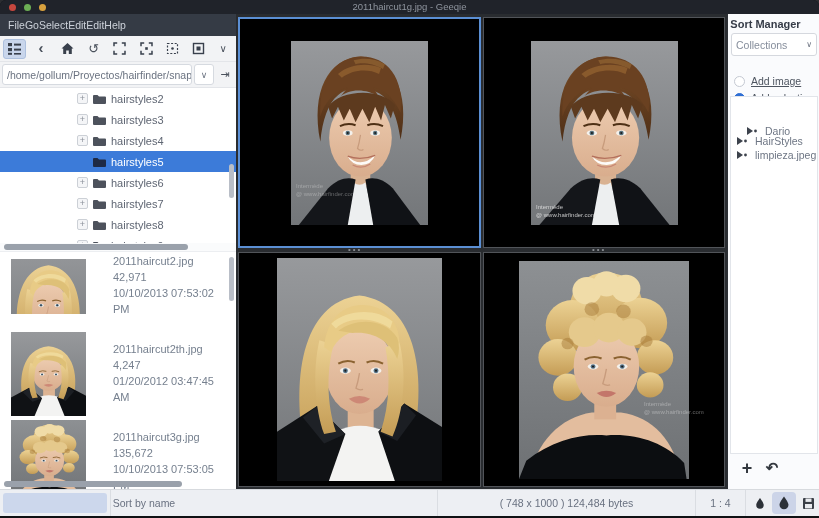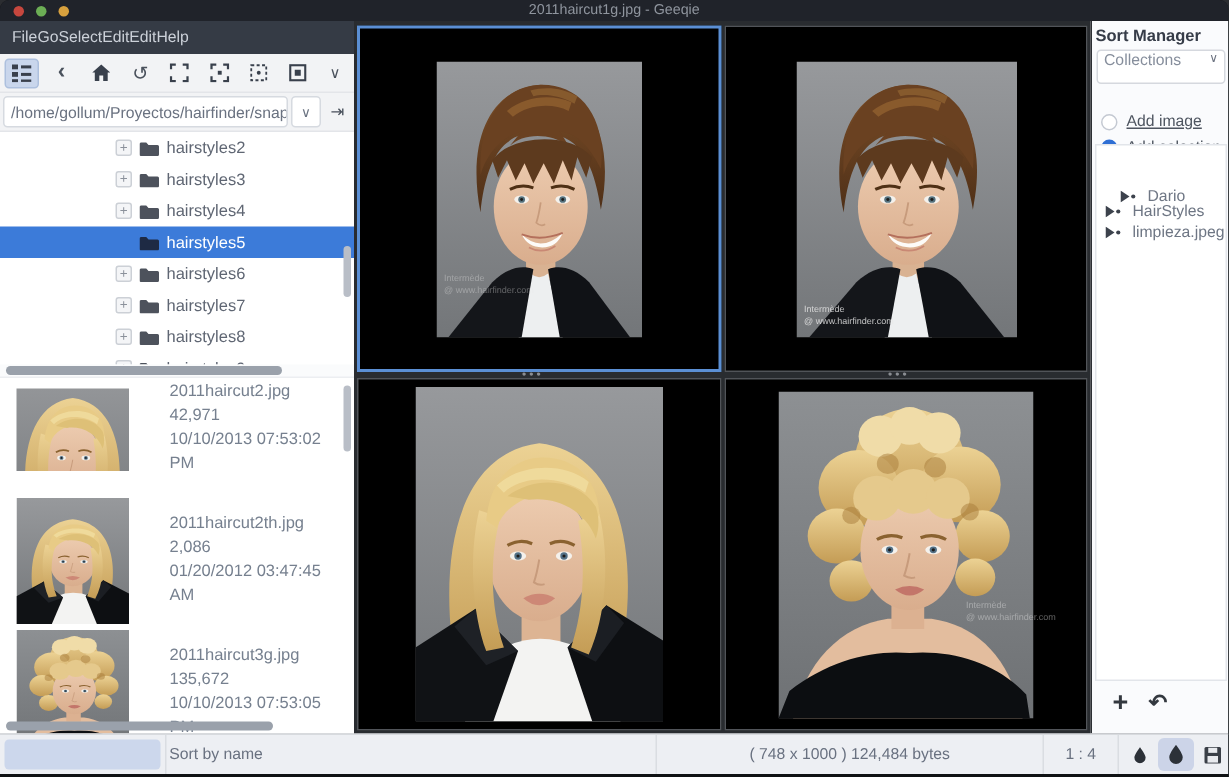--- a/index.html
+++ b/index.html
@@ -54,21 +54,21 @@
   .center{position:absolute;left:236px;top:14px;width:491px;height:475px;background:#292c30;}
   .tile{position:absolute;background:#000;border:1px solid #515459;display:flex;align-items:center;justify-content:center;}
   .tile.selected{border:2px solid #5b8fd4;}
   .tile svg{display:block;}
   .wm{position:absolute;font-size:6px;line-height:1.25;color:#e8e8e8;}
   .dots{position:absolute;color:#8a8d92;font-size:8px;letter-spacing:2px;}
   
   .sidebar{position:absolute;left:727px;top:14px;width:92px;height:475px;background:#fafbfd;border-left:1px solid #2c2f34;}
   .sm-title{position:absolute;left:0;right:16px;top:4px;text-align:center;font-size:11px;font-weight:bold;color:#363c48;}
   .sm-combo{position:absolute;left:3px;top:19px;width:86px;height:23px;background:#fff;border:1px solid #d5d8de;
-      border-radius:3px;display:flex;font-size:10.5px;color:#868e9c;padding:0 4px;justify-content:space-between;}
+      border-radius:3px;display:flex;align-items:center;font-size:10.5px;color:#868e9c;padding:0 4px;justify-content:space-between;}
   .radio-row{position:absolute;left:6px;display:flex;align-items:center;gap:6px;font-size:10.5px;color:#4e5560;}
   .radio{width:11px;height:11px;border-radius:50%;border:1px solid #c4c9d2;background:#fff;flex:none;position:relative;}
   .radio.on{background:#2f6fd4;border-color:#2f6fd4;}
   .radio.on::after{content:"";position:absolute;left:3.5px;top:3.5px;width:4px;height:4px;border-radius:50%;background:#fff;}
   .sm-items{position:absolute;left:2px;top:82px;width:88px;height:358px;background:#fff;border:1px solid #e2e5ea;}
   .sm-item{position:absolute;left:6px;display:flex;align-items:center;gap:7px;font-size:10.5px;color:#6e7684;}
   .sm-item svg{flex:none;}
   .sm-plus{position:absolute;left:8px;top:443px;width:22px;height:22px;font-size:18px;font-weight:bold;color:#33383f;
       display:flex;align-items:center;justify-content:center;}
   .sm-undo{position:absolute;left:33px;top:443px;width:22px;height:22px;font-size:15px;font-weight:bold;color:#33383f;
@@ -380,21 +380,21 @@
         </div>
       </div>
       <div class="fitem">
         <div class="fthumb">
           <svg width="75" height="84" viewBox="0 0 140 190" preserveAspectRatio="none">
               <use href="#p-bob"></use>
             </svg>
         </div>
         <div class="fmeta">
           <div>2011haircut2th.jpg</div>
-          <div>2,086</div>
+          <div>4,247</div>
           <div>01/20/2012 03:47:45 AM</div>
         </div>
       </div>
       <div class="fitem">
         <div class="fthumb">
           <svg width="75" height="84" viewBox="0 0 140 190" preserveAspectRatio="none">
               <use href="#p-wavy"></use>
             </svg>
         </div>
         <div class="fmeta">

